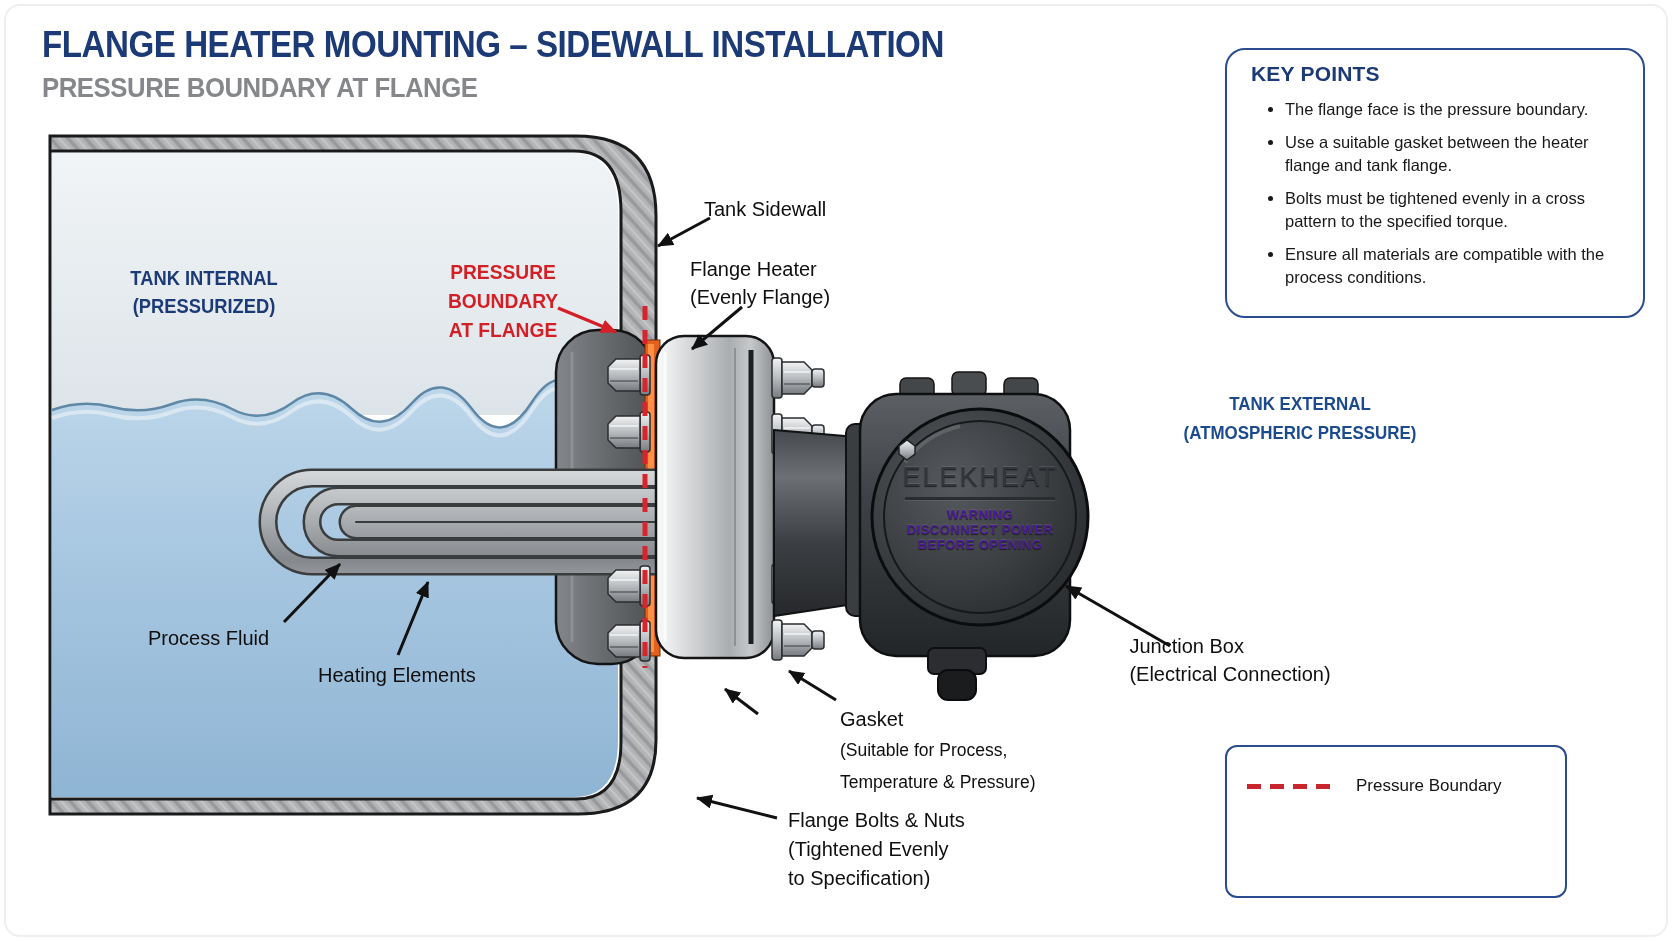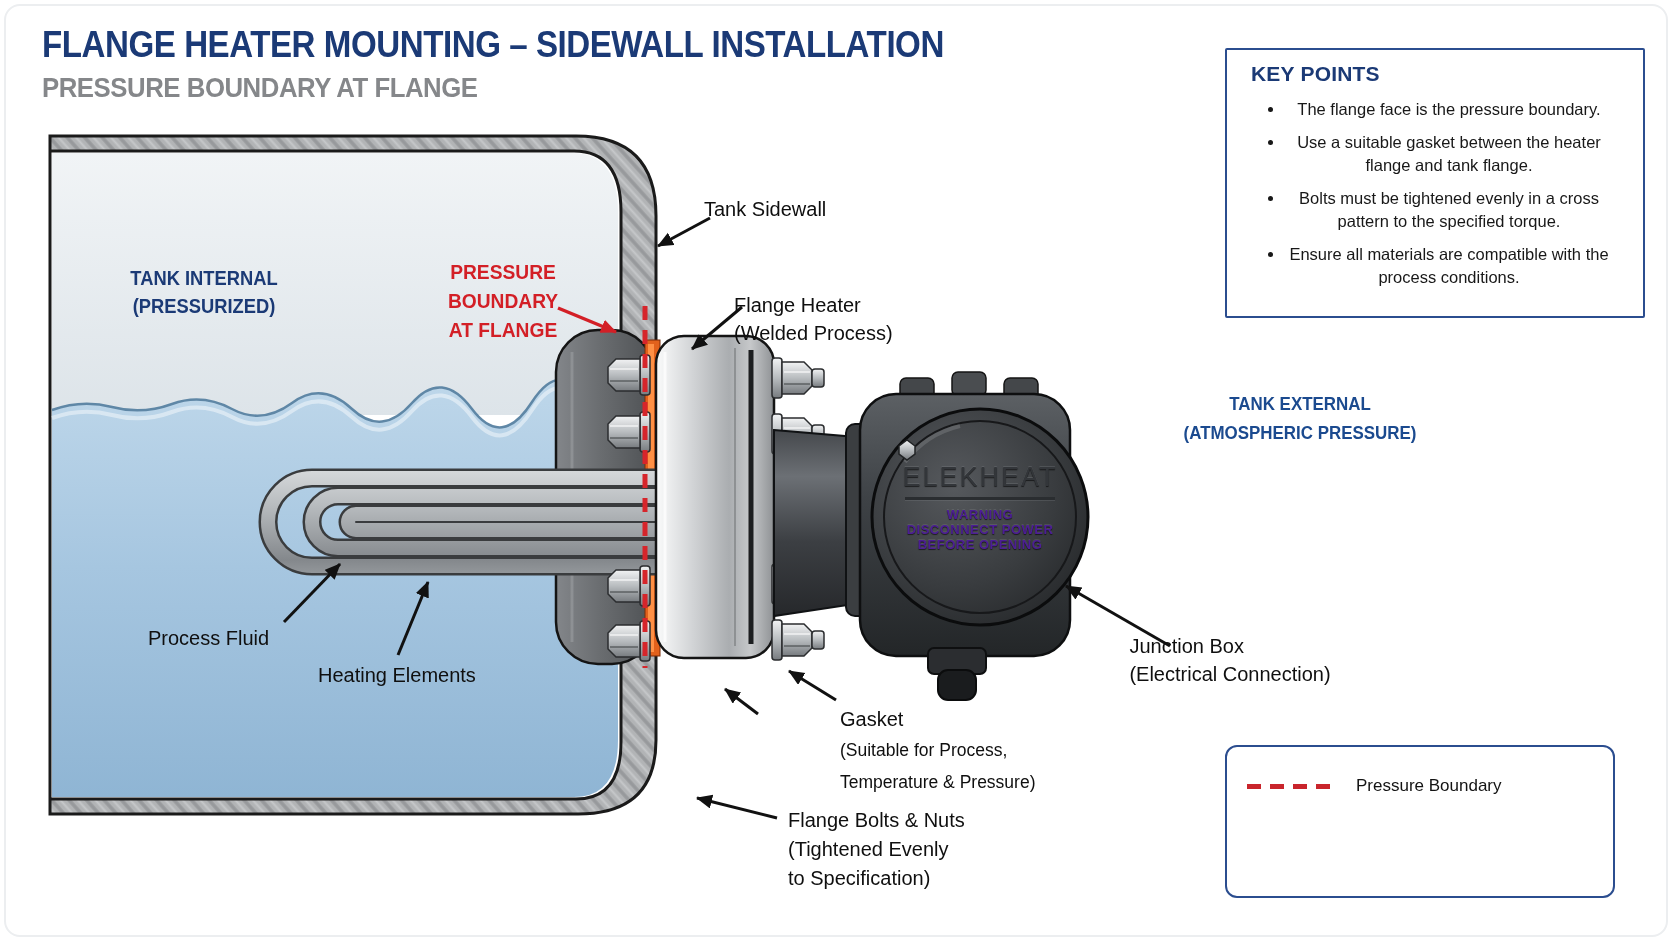--- a/index.html
+++ b/index.html
@@ -17,34 +17,34 @@
   }
   .subtitle{
     position:absolute;left:42px;top:72px;font-size:28px;font-weight:bold;
     color:#85878a;letter-spacing:-.5px;display:inline-block;
     transform:scaleX(.92);transform-origin:left center;white-space:nowrap;
   }
 
   
   .keypoints{
     position:absolute;left:1225px;top:48px;width:420px;height:270px;
-    background:#fff;border:2px solid #2b4d8f;border-radius:2px;box-sizing:border-box;
+    background:#fff;border:2px solid #2b4d8f;border-radius:20px;box-sizing:border-box;
     padding:12px 18px 10px 22px;
   }
   .keypoints h2{margin:0 0 6px 2px;font-size:21px;color:#1b3a76;letter-spacing:.2px;}
-  .keypoints ul{margin:12px;padding:0 0 0 24px;text-align:center;}
+  .keypoints ul{margin:12px;padding:0 0 0 24px;}
   .keypoints li{font-size:16.5px;line-height:23.5px;margin:0 0 9px 0;color:#181818;}
 
   .zone-external{
     position:absolute;left:1300px;top:390px;transform:translateX(-50%) scaleX(.94);
     text-align:center;color:#1b4a8f;font-weight:bold;font-size:18px;line-height:29px;white-space:nowrap;
   }
 
   .legend{
-    position:absolute;left:1225px;top:745px;width:390px;height:153px;
+    position:absolute;left:1225px;top:745px;width:342px;height:153px;
     background:#fff;border:2px solid #2b4d8f;border-radius:12px;box-sizing:border-box;
     padding:20px 18px 0 20px;
   }
   .legend-row{display:flex;align-items:center;height:38px;}
   .swatch{width:85px;height:5px;margin-right:24px;flex:none;}
   .sw-dashed{background:repeating-linear-gradient(90deg,#c9252c 0 14px,transparent 14px 23px);}
   .sw-blue{background:#1d5ba6;}
   .sw-black{background:#111111;}
   .legend-row span{font-size:17px;color:#131313;}
 
@@ -257,23 +257,23 @@
   <div>AT FLANGE</div>
 </div>
 
 <div class="zone-external">
   <div>TANK EXTERNAL</div>
   <div>(ATMOSPHERIC PRESSURE)</div>
 </div>
 
 <div class="lbl" style="left:704px;top:198px;">Tank Sidewall</div>
 
-<div class="lbl" style="left:734px;top:255px;line-height:28px;margin-top:36px;">
+<div class="lbl" style="left:690px;top:255px;line-height:28px;">
   <div>Flange Heater</div>
-  <div>(Welded Process)</div>
+  <div>(Evenly Flange)</div>
 </div>
 
 <div class="lbl" style="left:148px;top:627px;">Process Fluid</div>
 
 <div class="lbl" style="left:318px;top:664px;">Heating Elements</div>
 
 <div>
   <div class="lbl" style="left:840px;top:708px;">Gasket</div>
   <div class="lbl small" style="left:840px;top:740px;">(Suitable for Process,</div>
   <div class="lbl small" style="left:840px;top:772px;">Temperature &amp; Pressure)</div>

